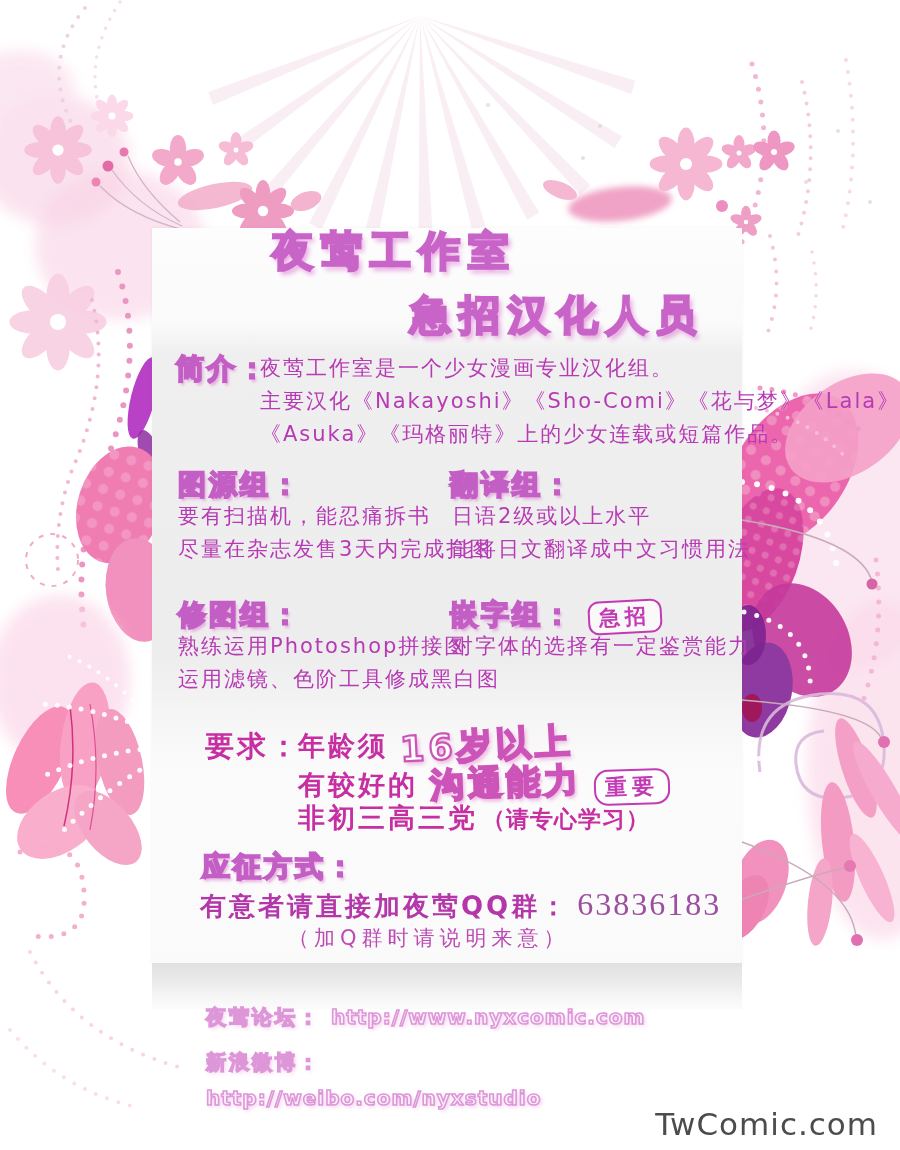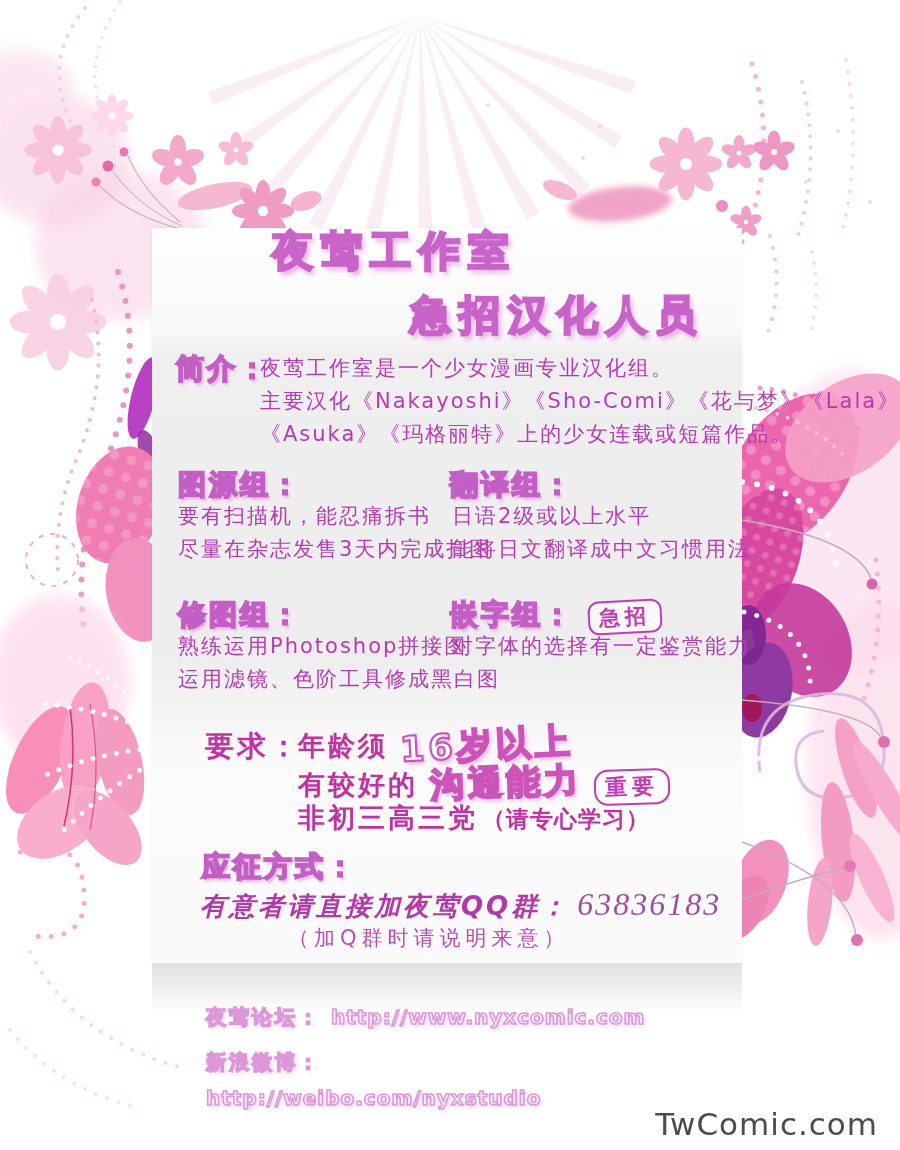--- a/index.html
+++ b/index.html
@@ -273,21 +273,21 @@
   <span class="strong-t">有较好的</span>
   <span class="bub-hl" style="font-size:34px;letter-spacing:4px;transform:rotate(-2deg);">沟通能力</span>
   <span class="badge" style="font-size:22px;border-radius:14px;transform:rotate(-2deg);">重要</span>
 </div>
 <div class="txt row" style="left:298px;top:800px;gap:4px;">
   <span class="strong-t">非初三高三党</span>
   <span class="strong-t" style="font-size:23px;letter-spacing:1px;">（请专心学习）</span>
 </div>
 
 <div class="txt bub-h" style="left:202px;top:848px;">应征方式：</div>
-<div class="txt row" style="left:200px;top:886px;gap:8px;font-style:italic;">
+<div class="txt row" style="left:200px;top:886px;gap:8px;">
   <span class="apply-strong">有意者请直接加夜莺QQ群：</span>
   <span class="qq-num">63836183</span>
 </div>
 <div class="txt note-t" style="left:288px;top:924px;">（加Q群时请说明来意）</div>
 
 <div class="txt row" style="left:206px;top:1004px;gap:10px;">
   <span class="bub-link" style="letter-spacing:3px;">夜莺论坛：</span>
   <span class="bub-link">http://www.nyxcomic.com</span>
 </div>
 <div class="txt row" style="left:206px;top:1049px;gap:10px;flex-direction:column;">

